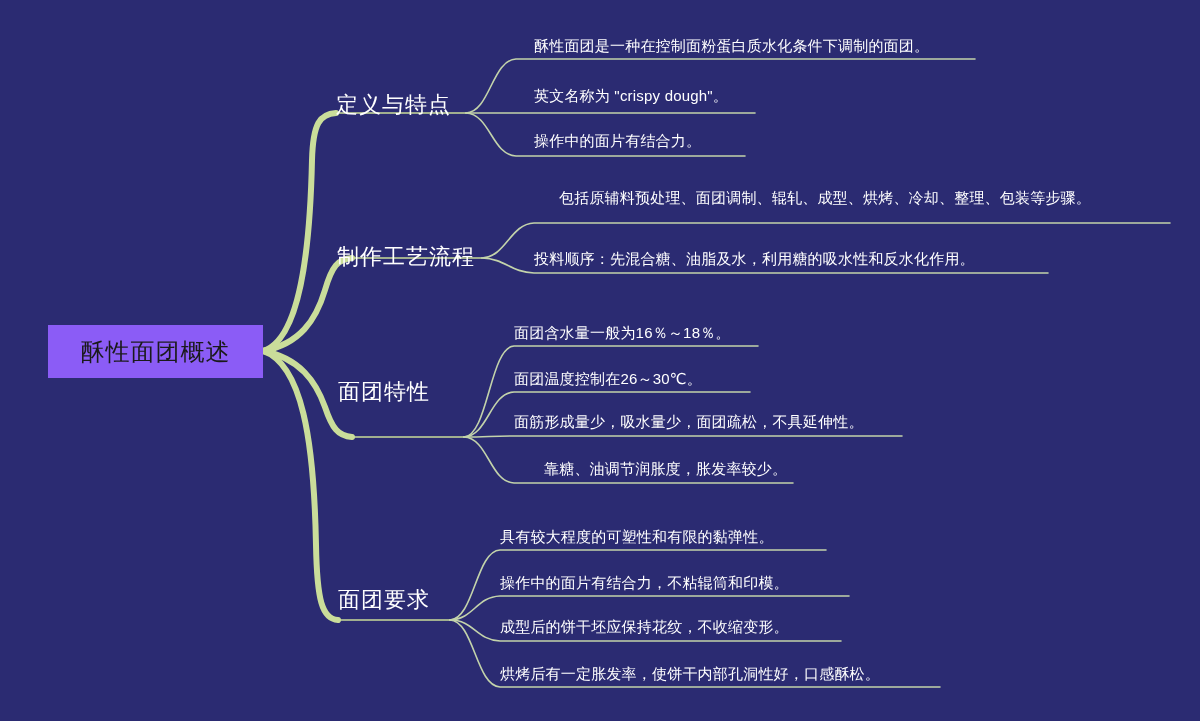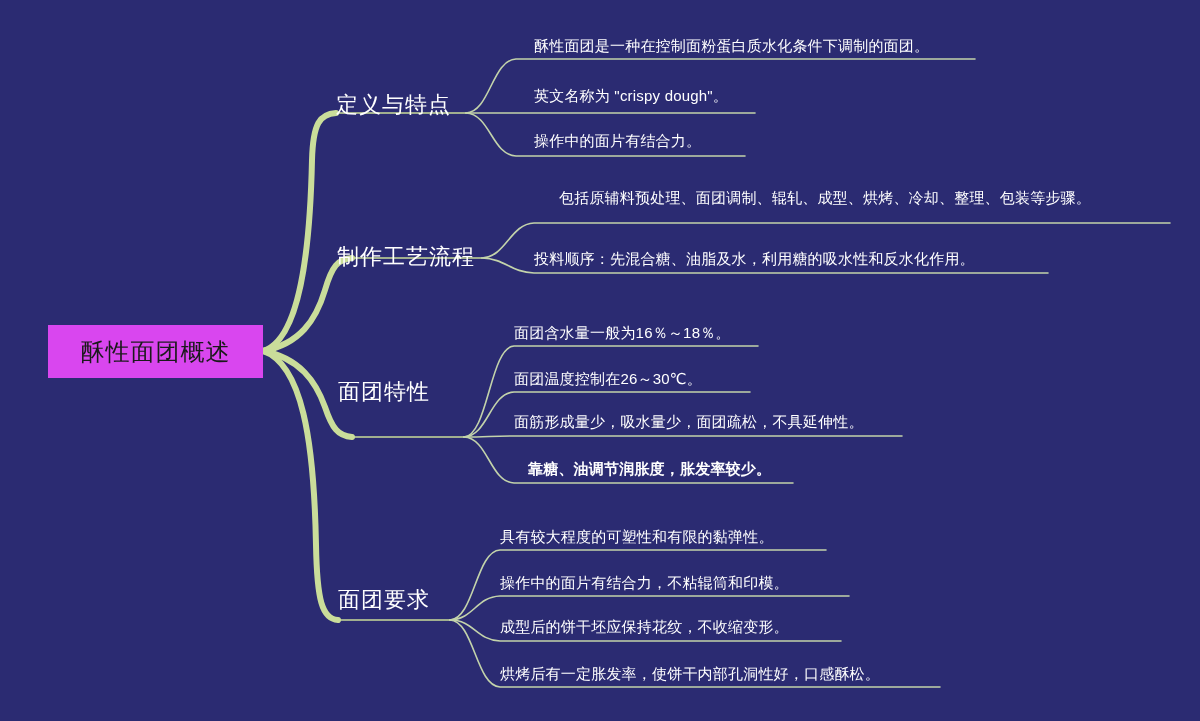--- a/index.html
+++ b/index.html
@@ -10,21 +10,21 @@
     overflow:hidden;
     position:relative;
   }
   #mindmap{position:absolute;top:0;left:0;width:1200px;height:721px;}
   svg.links{position:absolute;top:0;left:0;width:1200px;height:721px;pointer-events:none;}
 
   .root-node{
     position:absolute;
     left:48px;top:325px;
     width:215px;height:53px;
-    background:#d946ef;
+    background:#8b5cf6;
     display:flex;align-items:center;justify-content:center;
     color:#1a1a1a;
     font-size:24px;
     letter-spacing:1px;
     box-sizing:border-box;
   }
 
   .branch-label{
     position:absolute;
     color:#ffffff;
@@ -95,21 +95,21 @@
   <div class="leaf" style="left:534px;top:133px;">操作中的面片有结合力。</div>
 
   <div class="branch-label" style="left:337px;top:226px;margin-top:20px;">制作工艺流程</div>
   <div class="leaf" style="left:559px;top:190px;">包括原辅料预处理、面团调制、辊轧、成型、烘烤、冷却、整理、包装等步骤。</div>
   <div class="leaf" style="left:534px;top:251px;">投料顺序：先混合糖、油脂及水，利用糖的吸水性和反水化作用。</div>
 
   <div class="branch-label" style="left:338px;top:381px;">面团特性</div>
   <div class="leaf" style="left:514px;top:325px;">面团含水量一般为16％～18％。</div>
   <div class="leaf" style="left:514px;top:371px;text-align:right;">面团温度控制在26～30℃。</div>
   <div class="leaf" style="left:514px;top:414px;">面筋形成量少，吸水量少，面团疏松，不具延伸性。</div>
-  <div class="leaf" style="left:528px;top:461px;font-weight:bold;">靠糖、油调节润胀度，胀发率较少。</div>
+  <div class="leaf" style="left:544px;top:461px;">靠糖、油调节润胀度，胀发率较少。</div>
 
   <div class="branch-label" style="left:338px;top:589px;">面团要求</div>
   <div class="leaf" style="left:500px;top:529px;">具有较大程度的可塑性和有限的黏弹性。</div>
   <div class="leaf" style="left:500px;top:575px;">操作中的面片有结合力，不粘辊筒和印模。</div>
   <div class="leaf" style="left:500px;top:620px;font-family:Liberation Serif, serif;">成型后的饼干坯应保持花纹，不收缩变形。</div>
   <div class="leaf" style="left:500px;top:666px;">烘烤后有一定胀发率，使饼干内部孔洞性好，口感酥松。</div>
 
 </div>
 
 </body></html>

